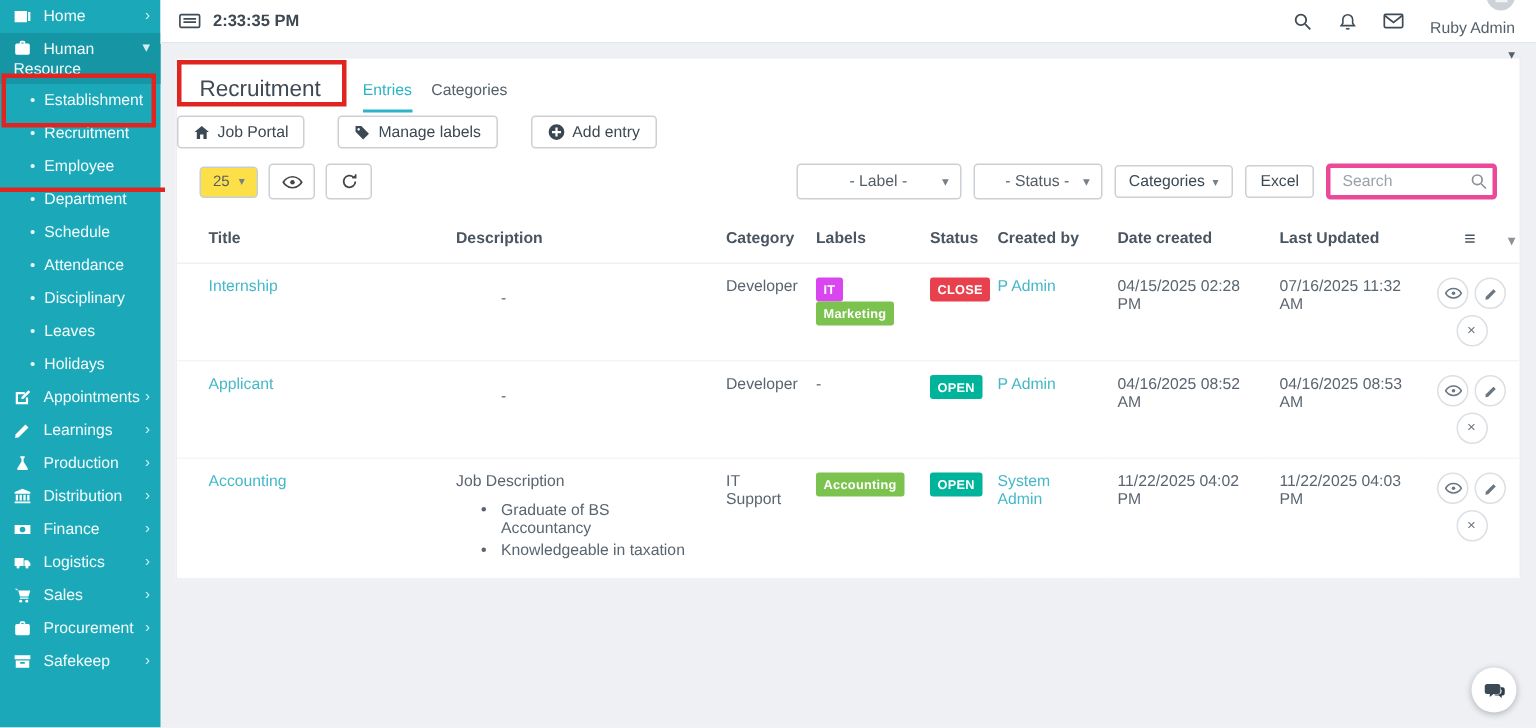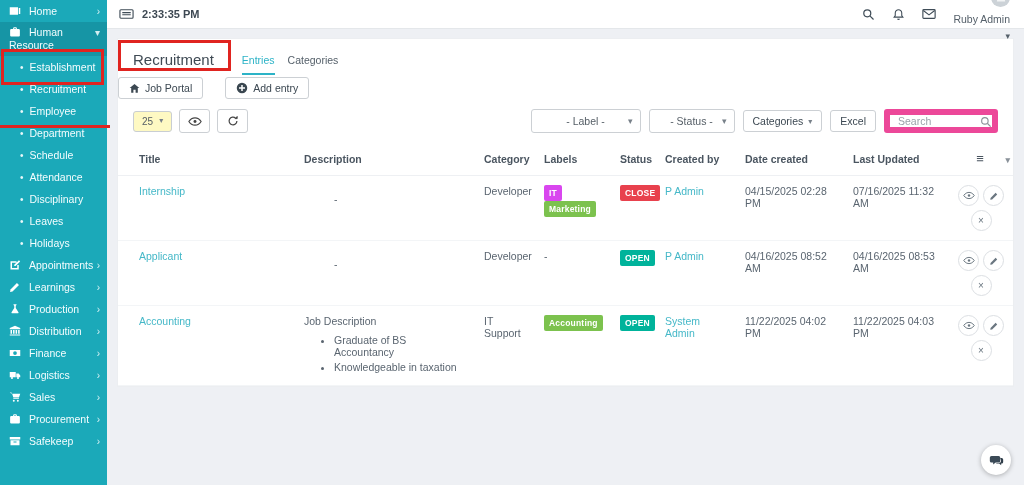--- a/index.html
+++ b/index.html
@@ -38,27 +38,27 @@
   .card-head { display:flex; align-items:flex-start; padding:2px 15px 0 15px; }
   .page-title { font-size:15px; color:#3f4a54; font-weight:normal; margin-right:28px; }
   .tabs { display:flex; gap:13px; margin-top:3px; }
   .tab { font-size:10.5px; padding-bottom:7px; cursor:pointer; color:#55606a; }
   .tab.active { color:#2cb3c7; border-bottom:2px solid #2cb3c7; }
   .btn-row { display:flex; justify-content:flex-start; gap:22px; padding:2px 15px 0 0; }
   .btn { display:inline-flex; align-items:center; gap:5px; background:#fff; border:1px solid #ccd0d4; border-radius:3px; padding:4px 10px; font-size:10.5px; color:#3c4852; cursor:pointer; }
   .toolbar { display:flex; align-items:center; padding:10px 15px 0 15px; }
   .tb-left { display:flex; gap:7px; align-items:center; }
   .tb-right { margin-left:auto; display:flex; gap:8px; align-items:center; }
-  .pagesize { display:inline-flex; align-items:flex-start; gap:6px; background:#fef9c3; border:1px solid #c9ced3; border-radius:3px; padding:4px 8px; font-size:10px; color:#555e66; cursor:pointer; }
+  .pagesize { display:inline-flex; align-items:flex-start; gap:6px; background:#fde047; border:1px solid #c9ced3; border-radius:3px; padding:4px 8px; font-size:10px; color:#555e66; cursor:pointer; }
   .icon-btn { background:#fff; border:1px solid #ccd0d4; border-radius:3px; width:31px; height:24px; display:inline-flex; align-items:center; justify-content:center; cursor:pointer; }
   .select { position:relative; width:110px; height:24px; border:1px solid #ccd0d4; border-radius:3px; background:#fff; font-size:10.5px; color:#555e66; display:inline-flex; align-items:center; justify-content:center; cursor:pointer; }
   .select.status { width:86px; }
   .select .caret { position:absolute; right:7px; font-size:9px; color:#778089; }
   .search-wrap { position:relative; width:114px; }
-  .search-input { width:100%; height:24px; border:6px solid #ec4899; border-radius:3px; padding:0 22px 0 8px; font-size:10.5px; color:#444; font-family:"Liberation Sans",sans-serif; }
+  .search-input { width:100%; height:24px; border:3px solid #ec4899; border-radius:3px; padding:0 22px 0 8px; font-size:10.5px; color:#444; font-family:"Liberation Sans",sans-serif; }
   .search-input::placeholder { color:#9aa2a9; }
   .search-icon-in { position:absolute; right:6px; top:5px; }
 
   
   table { width:100%; border-collapse:collapse; table-layout:fixed; margin-top:10px; }
   th { text-align:left; font-size:10.5px; color:#4a5560; padding:8px 8px 9px 8px; border-bottom:1px solid #eef0f3; }
   th:first-child, td:first-child { padding-left:21px; }
   td { font-size:10.5px; color:#5a6570; padding:9px 8px; vertical-align:top; border-bottom:1px solid #f3f5f7; }
   a.cell-link { color:#45b8c8; text-decoration:none; cursor:pointer; }
   .badge { display:inline-block; color:#fff; font-size:8.5px; font-weight:bold; padding:3px 5px; border-radius:2px; margin-right:3px; letter-spacing:.2px; }
@@ -292,20 +292,28 @@
       </div>
 
       <div class="btn-row">
         <button class="btn">
           <span style="display:inline-flex">
               <svg width="11" height="11" viewBox="0 0 16 16" fill="#3c4852">
                 <path d="M8 1.5l7 5.8h-2.2V14H9.6V9.7H6.4V14H3.2V7.3H1z"></path>
               </svg>
             </span>
           <span>Job Portal</span>
+        </button>
+        <button class="btn">
+          <span style="display:inline-flex">
+              <svg width="11" height="11" viewBox="0 0 16 16">
+                <path fill-rule="evenodd" fill="#3c4852" d="M1.5 1.5h5.6l7.4 7.4-5.6 5.6-7.4-7.4zm3 2a1.2 1.2 0 1 0 .01 0z"></path>
+              </svg>
+            </span>
+          <span>Manage labels</span>
         </button>
         <button class="btn">
           <span style="display:inline-flex">
               <svg width="12" height="12" viewBox="0 0 16 16">
                 <path fill-rule="evenodd" fill="#3a4750" d="M8 1a7 7 0 1 0 0 14A7 7 0 0 0 8 1zm-1 6V4h2v3h3v2H9v3H7V9H4V7z"></path>
               </svg>
             </span>
           <span>Add entry</span>
         </button>
       </div>

